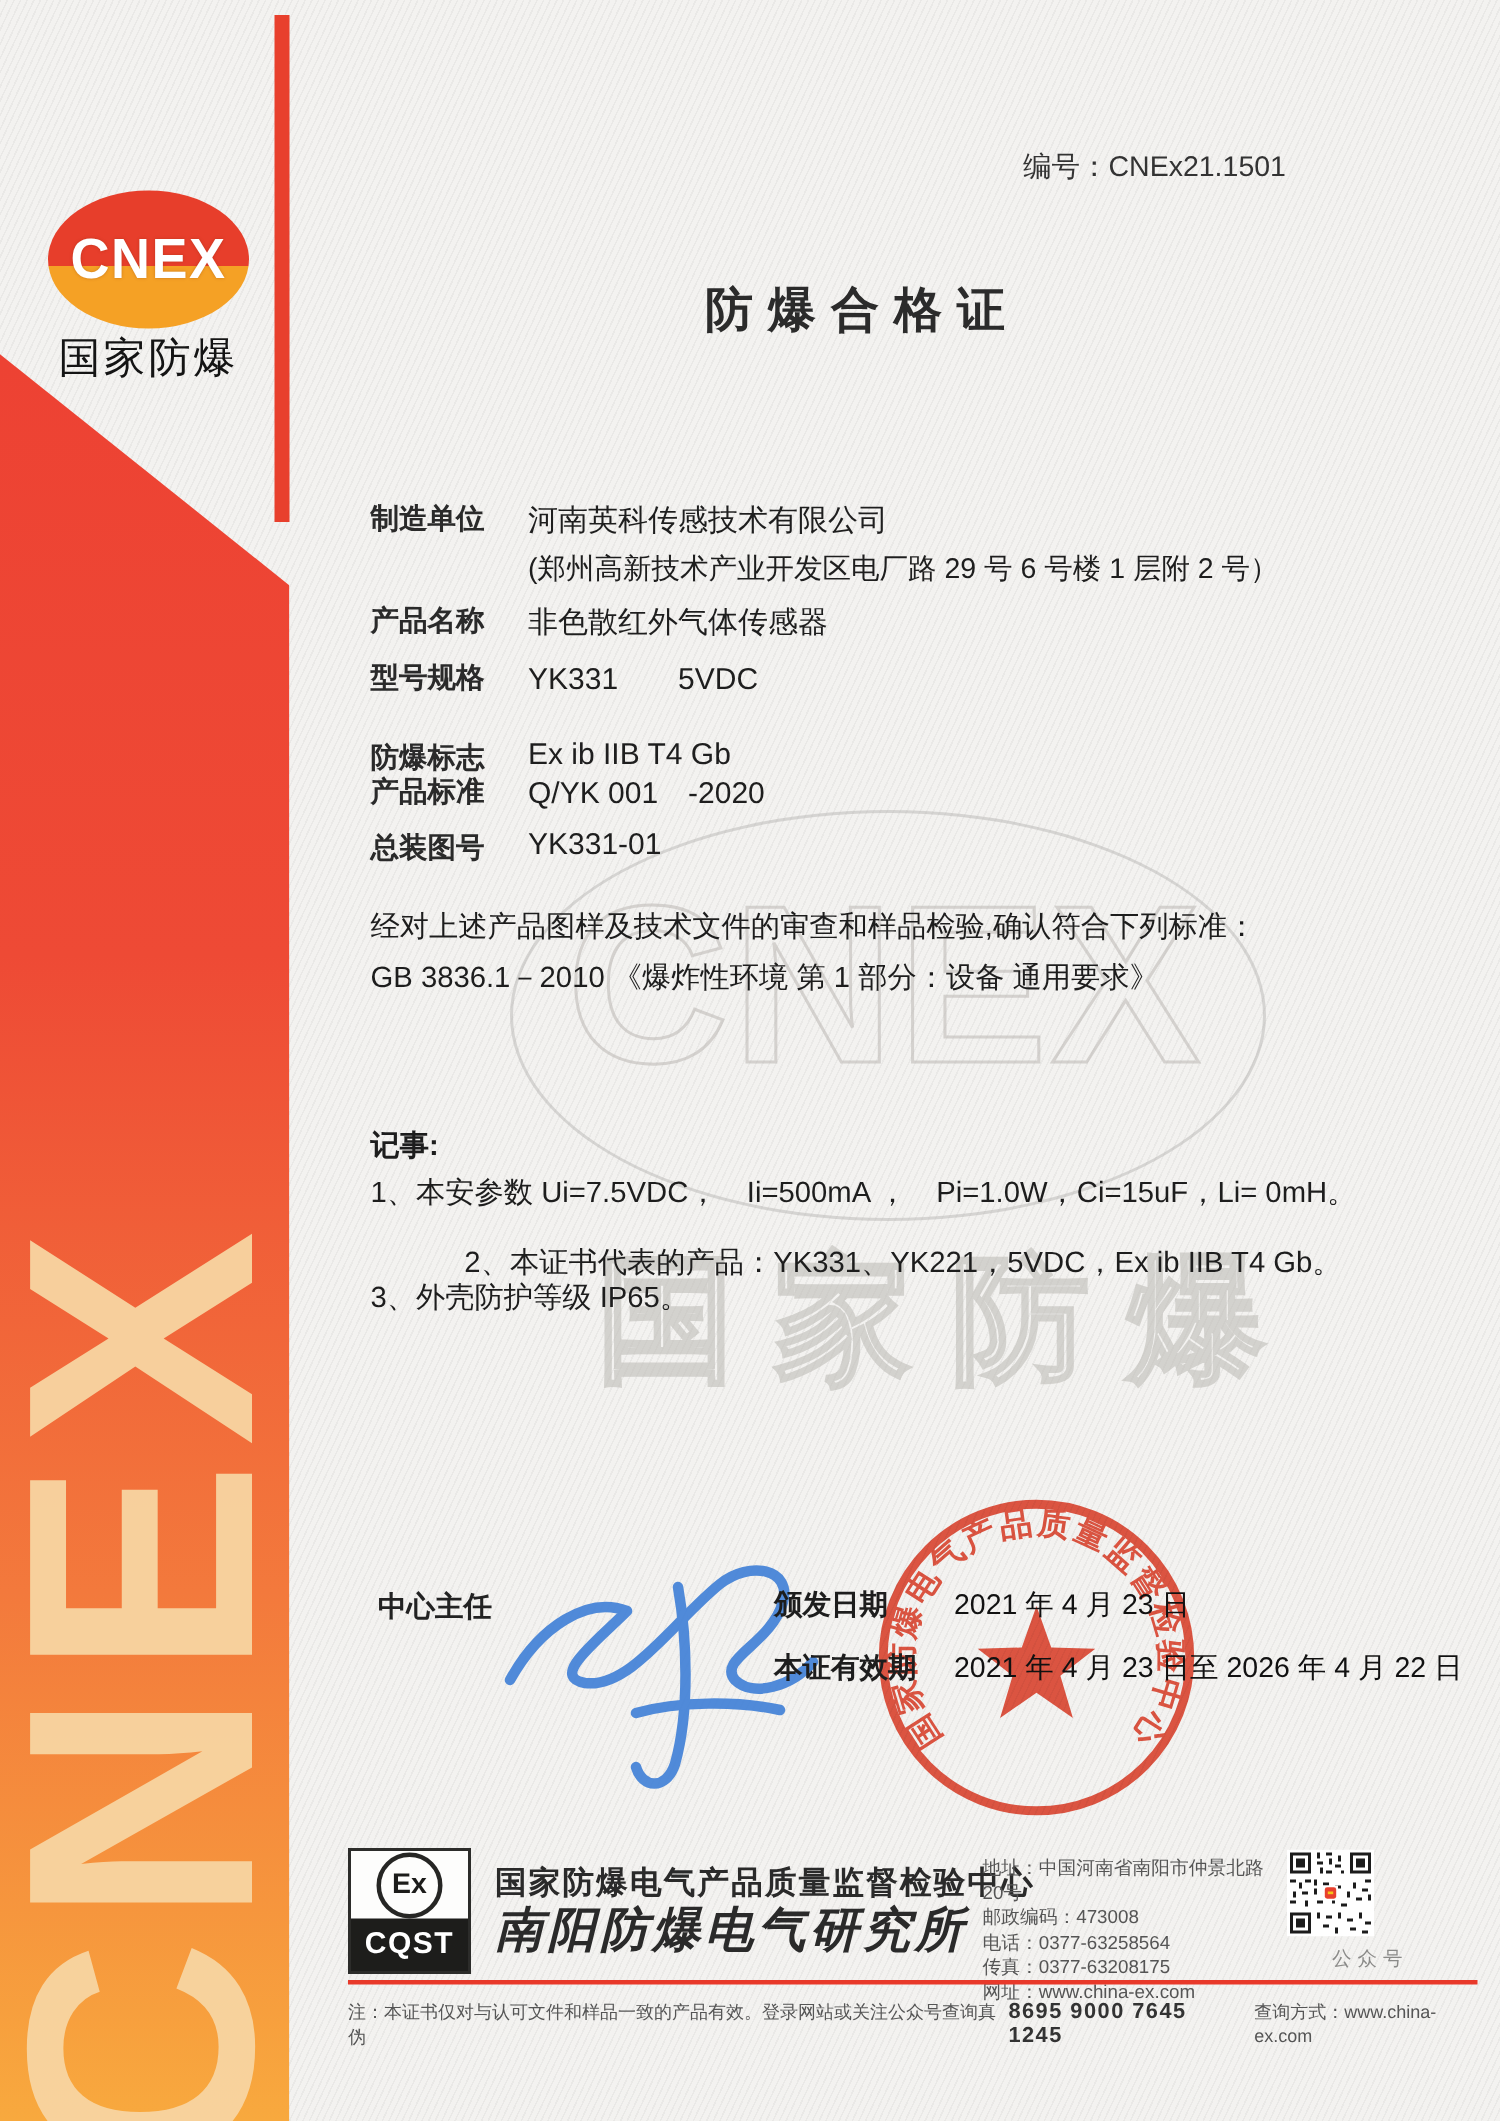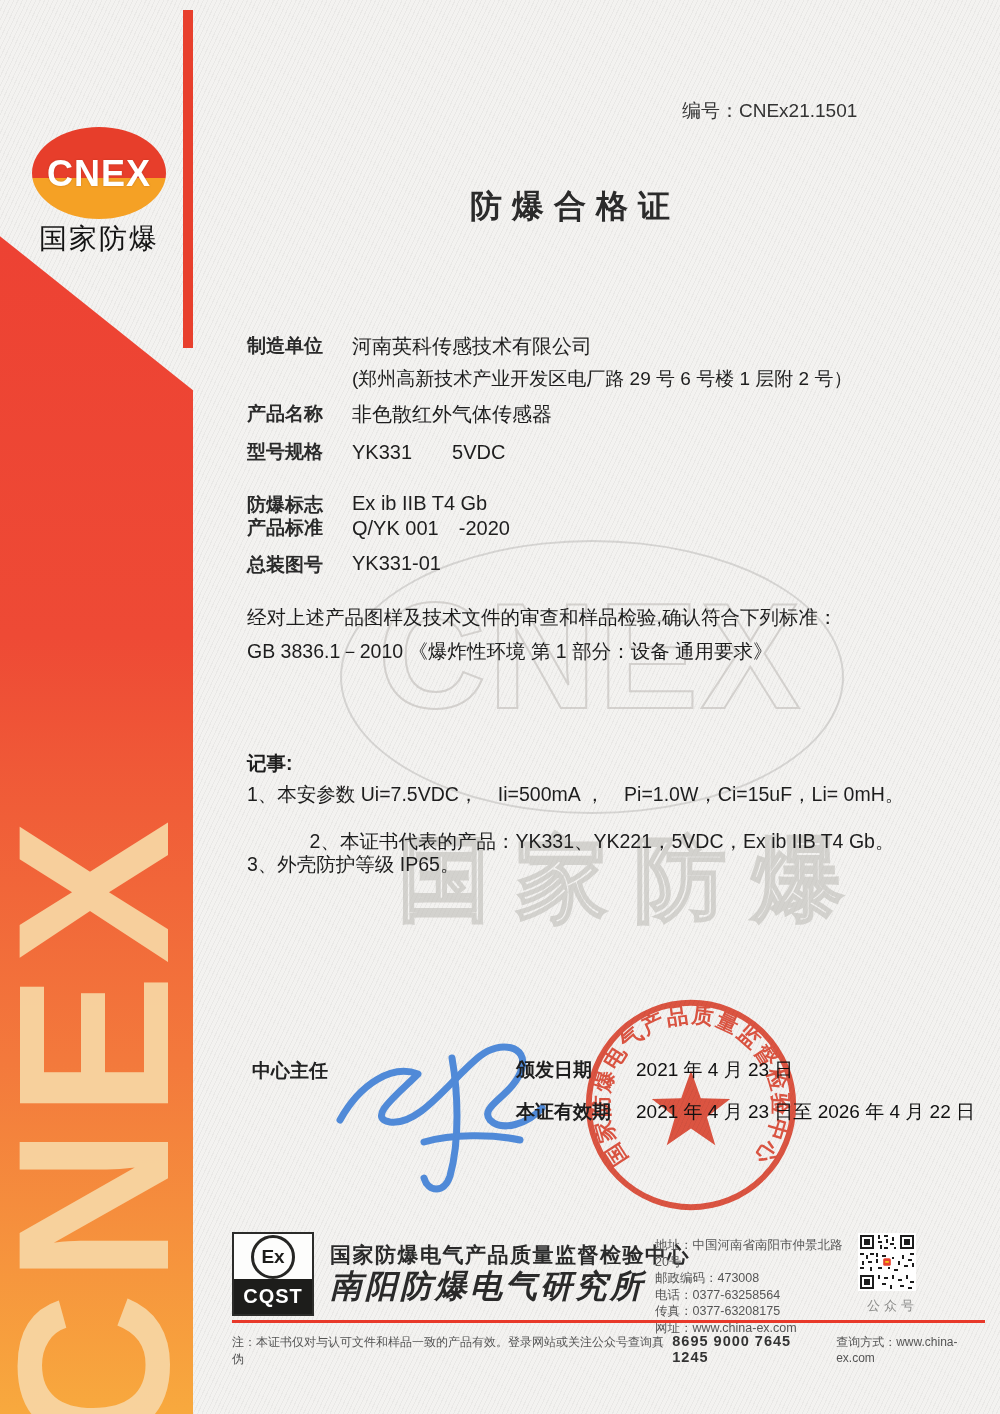--- a/index.html
+++ b/index.html
@@ -59,21 +59,21 @@
     box-sizing:border-box;z-index:4;}
   .cqst-top{height:45px;display:flex;align-items:center;justify-content:center;}
   .cqst-circle{width:38px;height:38px;border:3px solid #262624;border-radius:50%;display:flex;
     align-items:center;justify-content:center;font-size:19px;font-weight:bold;color:#1c1c1a;}
   .cqst-bottom{height:35px;background:#1d1d1b;color:#fff;display:flex;align-items:center;
     justify-content:center;font-size:20px;font-weight:bold;letter-spacing:1px;}
   .org1{left:330px;top:1241px;font-size:21px;font-weight:bold;color:#2a2a2a;letter-spacing:1.5px;z-index:4;}
   .org2{left:330px;top:1265px;font-size:32px;font-weight:bold;color:#2a2a2a;letter-spacing:3px;z-index:4;font-style:italic;}
   .contacts{left:655px;top:1237px;width:200px;font-size:12.5px;line-height:16.5px;color:#555;z-index:4;}
   .qr{left:858px;top:1233px;width:58px;height:58px;z-index:4;}
-  .qr-caption{left:848px;top:1297px;width:70px;text-align:right;font-size:13px;color:#8a8a88;
+  .qr-caption{left:888px;top:1297px;width:70px;text-align:left;font-size:13px;color:#8a8a88;
     letter-spacing:4px;z-index:4;}
   .redline{left:232px;top:1320px;width:753px;height:3px;background:#e8392a;z-index:4;}
   .footnote{left:232px;top:1333px;width:760px;display:flex;align-items:baseline;gap:8px;z-index:4;}
   .fn-small{font-size:12px;color:#555;}
   .fn-num{font-size:14.5px;font-weight:bold;color:#333;letter-spacing:1px;}
 </style>
 </head>
 <body>
 
 <div class="page">

